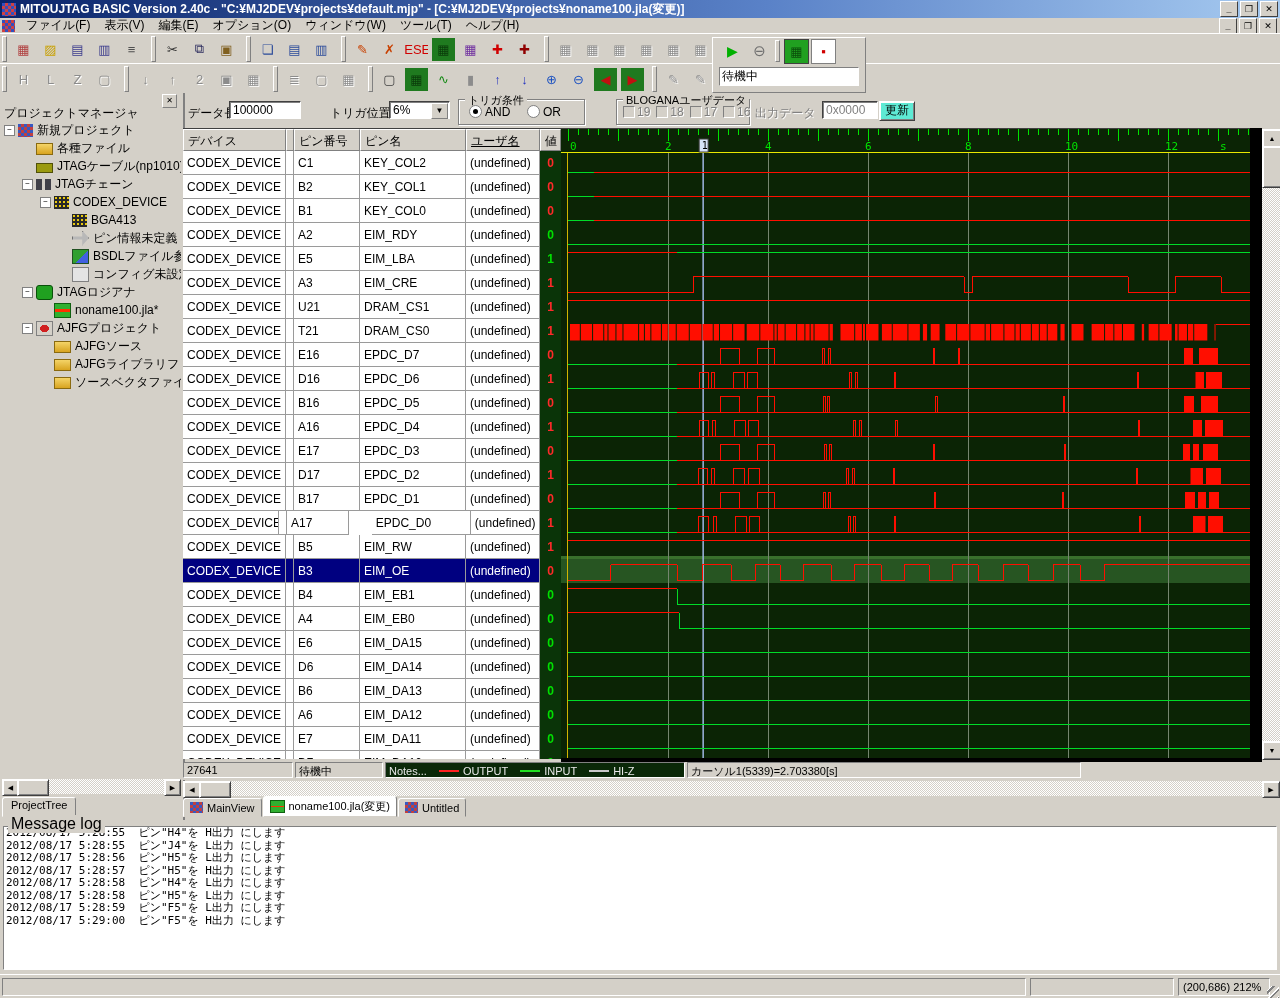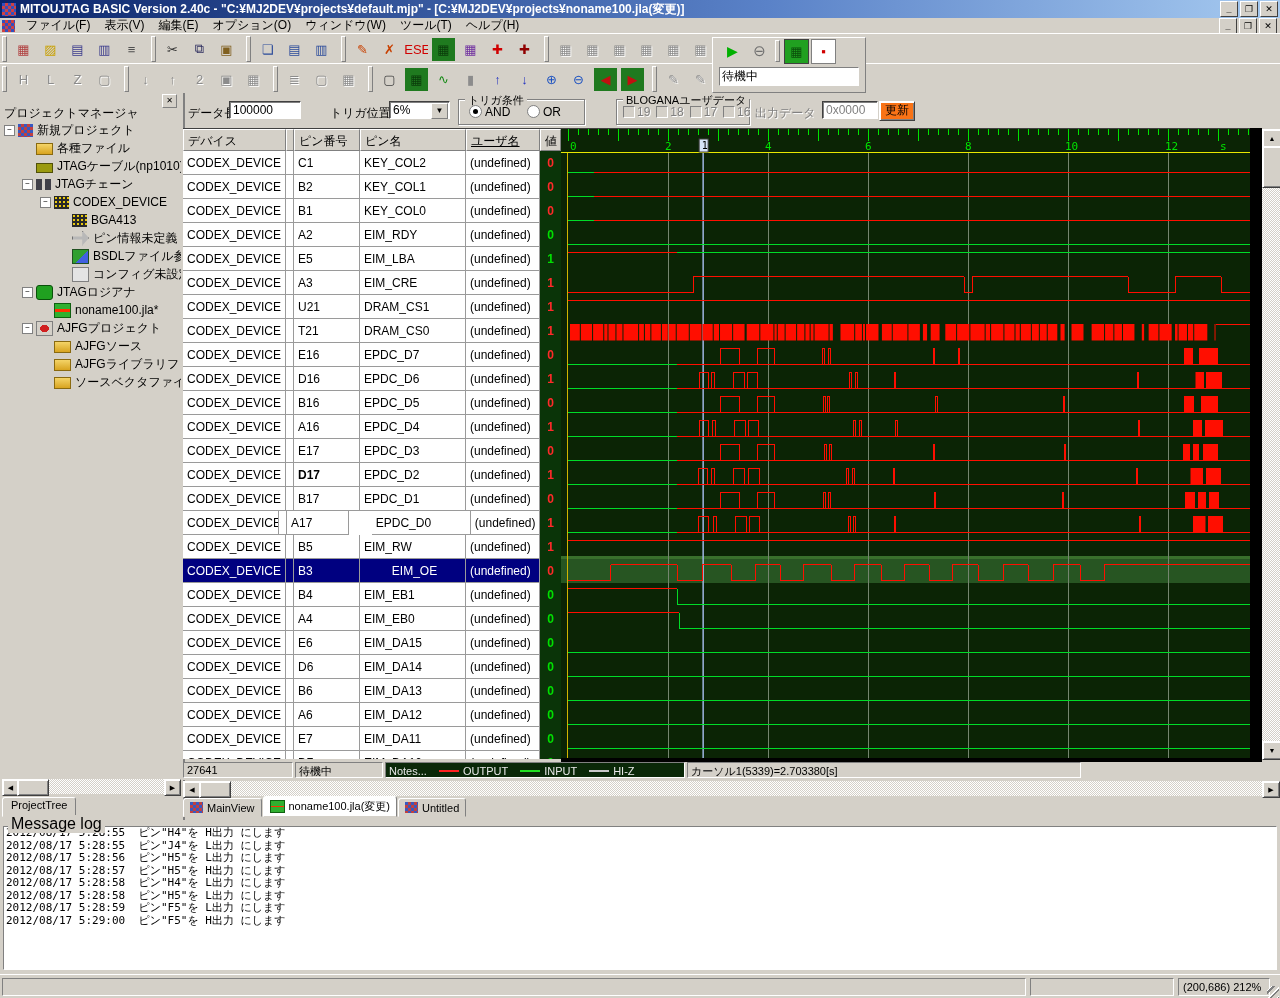--- a/index.html
+++ b/index.html
@@ -41,21 +41,21 @@
          box-shadow:inset 1px 1px 0 #808080;font-size:12px;line-height:16px;padding-left:3px;}
   .combobtn{position:absolute;right:1px;top:1px;width:15px;height:14px;background:#d4d0c8;
             border:1px solid;border-color:#fff #808080 #808080 #fff;font-size:8px;text-align:center;line-height:14px;}
   .gbox{position:absolute;border:1px solid #808080;box-shadow:1px 1px 0 #fff, inset 1px 1px 0 #fff;}
   .gbox .cap{position:absolute;top:-7px;left:6px;background:#d4d0c8;padding:0 3px;font-size:11px;white-space:nowrap;}
   .radio{width:11px;height:11px;border-radius:50%;background:#fff;border:1px solid #808080;display:inline-block;
          vertical-align:-2px;margin-right:3px;position:relative;}
   .radio.on:after{content:"";position:absolute;left:3px;top:3px;width:5px;height:5px;border-radius:50%;background:#000;}
   .chk{width:10px;height:10px;background:#d4d0c8;border:1px solid;border-color:#808080 #fff #fff #808080;
        display:inline-block;vertical-align:-2px;margin-right:2px;}
-  .btn{position:absolute;background:#f97316;border:1px solid;border-color:#fff #404040 #404040 #fff;
+  .btn{position:absolute;background:#5eead4;border:1px solid;border-color:#fff #404040 #404040 #fff;
        box-shadow:inset 1px 1px 0 #fff, inset -1px -1px 0 #808080;text-align:center;font-size:12px;}
   
   .leftpanel{left:0;top:93px;width:183px;height:727px;background:#d4d0c8;border-right:2px solid #808080;}
   .lpcap{position:absolute;left:4px;top:12px;font-size:12px;white-space:nowrap;}
   .lpclose{position:absolute;right:6px;top:1px;width:13px;height:12px;background:#d4d0c8;font-size:8px;line-height:12px;
            text-align:center;border:1px solid;border-color:#fff #808080 #808080 #fff;}
   .tree{position:absolute;left:2px;top:28px;width:179px;height:655px;overflow:hidden;background:#d4d0c8;}
   .trow{height:18px;display:flex;align-items:center;white-space:nowrap;font-size:12px;}
   .expbox{width:9px;height:9px;background:#fff;border:1px solid #808080;font-size:8px;line-height:7px;text-align:center;
           margin-right:3px;flex:none;color:#000;}
@@ -466,21 +466,21 @@
       <div class="tr">
         <div class="td" style="width: 103px;">CODEX_DEVICE</div>
         <div class="td" style="width: 8px;"></div>
         <div class="td" style="width: 66px;">E17</div>
         <div class="td" style="width: 106px;">EPDC_D3</div>
         <div class="td" style="width: 74px;">(undefined)</div>
       </div>
       <div class="tr">
         <div class="td" style="width: 103px;">CODEX_DEVICE</div>
         <div class="td" style="width: 8px;"></div>
-        <div class="td" style="width: 66px; font-weight: bold;">D17</div>
+        <div class="td" style="width: 66px;">D17</div>
         <div class="td" style="width: 106px;">EPDC_D2</div>
         <div class="td" style="width: 74px;">(undefined)</div>
       </div>
       <div class="tr">
         <div class="td" style="width: 103px;">CODEX_DEVICE</div>
         <div class="td" style="width: 8px;"></div>
         <div class="td" style="width: 66px;">B17</div>
         <div class="td" style="width: 106px;">EPDC_D1</div>
         <div class="td" style="width: 74px;">(undefined)</div>
       </div>
@@ -495,21 +495,21 @@
         <div class="td" style="width: 103px;">CODEX_DEVICE</div>
         <div class="td" style="width: 8px;"></div>
         <div class="td" style="width: 66px;">B5</div>
         <div class="td" style="width: 106px;">EIM_RW</div>
         <div class="td" style="width: 74px;">(undefined)</div>
       </div>
       <div class="tr sel">
         <div class="td" style="width: 103px;">CODEX_DEVICE</div>
         <div class="td" style="width: 8px;"></div>
         <div class="td" style="width: 66px;">B3</div>
-        <div class="td" style="width: 106px; text-align: center;">EIM_OE</div>
+        <div class="td" style="width: 106px;">EIM_OE</div>
         <div class="td" style="width: 74px;">(undefined)</div>
       </div>
       <div class="tr">
         <div class="td" style="width: 103px;">CODEX_DEVICE</div>
         <div class="td" style="width: 8px;"></div>
         <div class="td" style="width: 66px;">B4</div>
         <div class="td" style="width: 106px;">EIM_EB1</div>
         <div class="td" style="width: 74px;">(undefined)</div>
       </div>
       <div class="tr">

